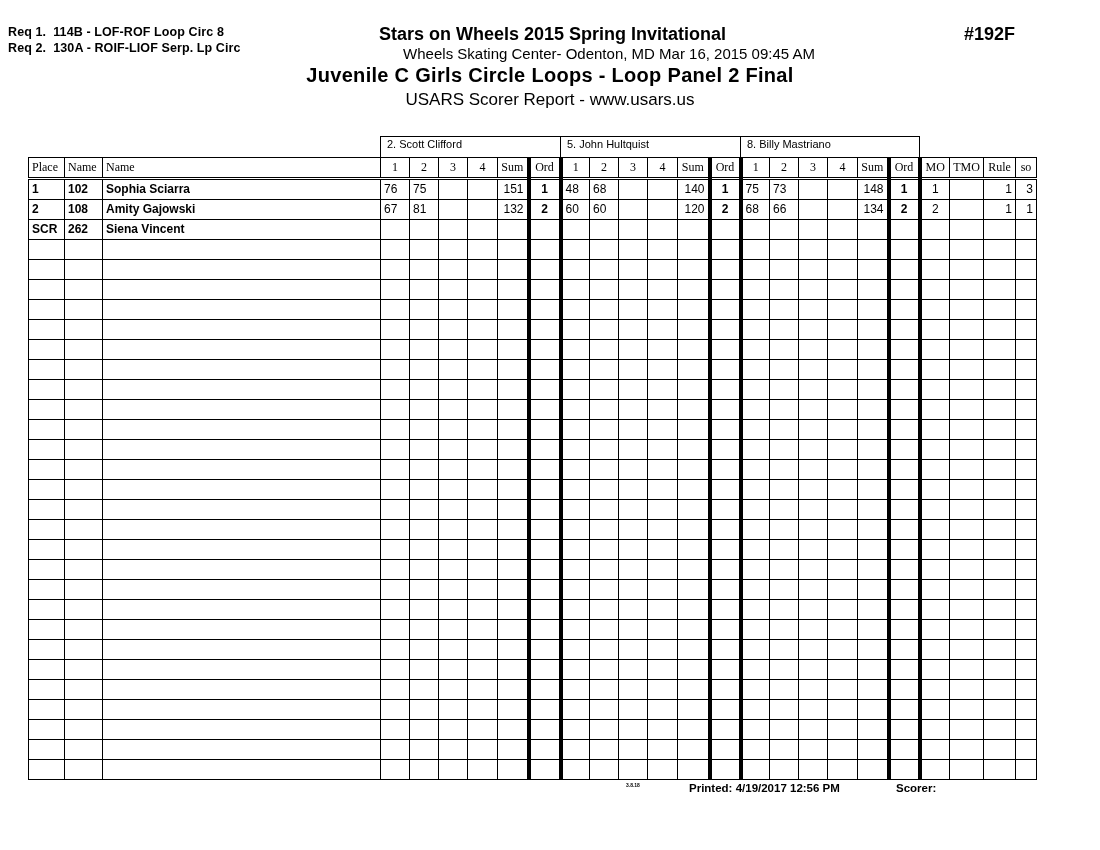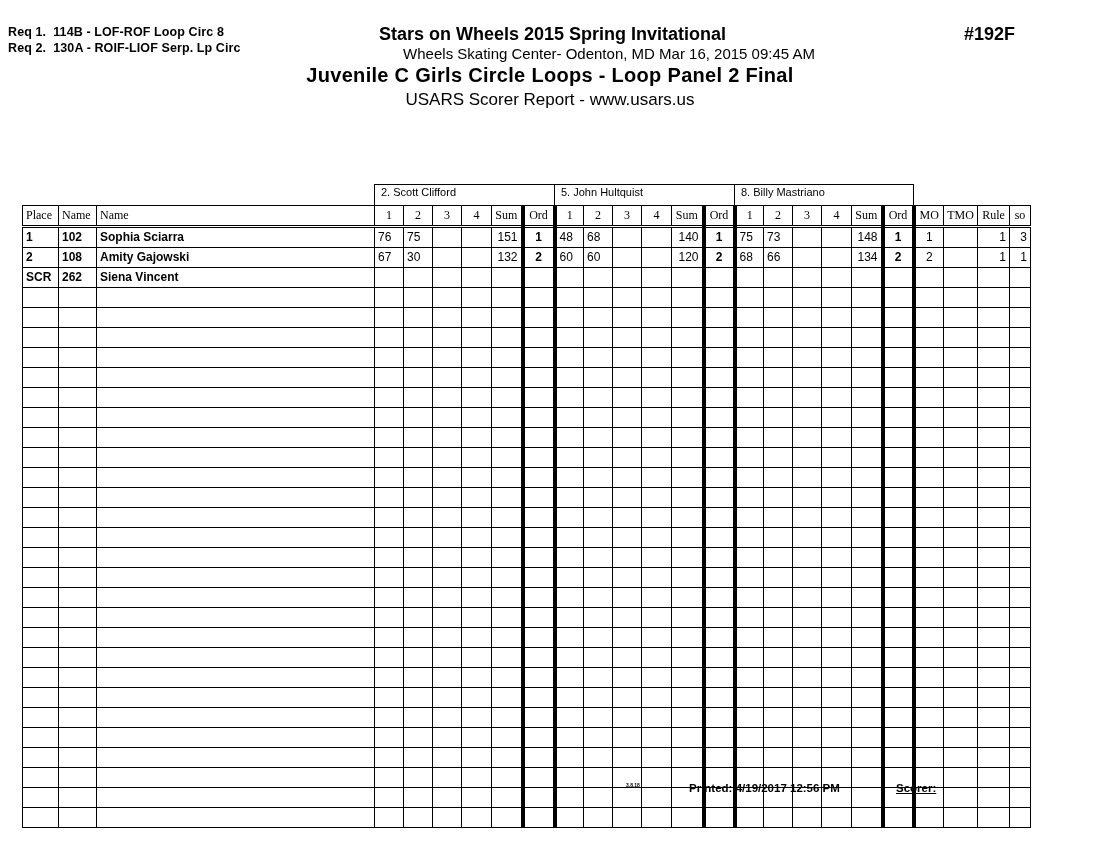--- a/index.html
+++ b/index.html
@@ -6,21 +6,21 @@
   body { width: 1100px; height: 850px; position: relative; overflow: hidden;
          font-family: "Liberation Sans", "DejaVu Sans", sans-serif; color: #000; }
   .abs { position: absolute; }
   .req { left: 8px; font-size: 12.5px; font-weight: bold; white-space: pre; letter-spacing: 0.1px; text-align: center; }
   .event-title { left: 290px; width: 525px; text-align: center; top: 24px; font-size: 18px; font-weight: bold; }
   .venue { left: 290px; width: 525px; text-align: right; top: 45px; font-size: 15px; }
   .event-name { left: 250px; width: 600px; text-align: center; top: 64px; font-size: 20px; font-weight: bold; letter-spacing: 0.3px; }
   .report { left: 290px; width: 520px; text-align: center; top: 90px; font-size: 17px; }
   .eventno { left: 964px; top: 24px; font-size: 18px; font-weight: bold; }
 
-  table.grid { position: absolute; left: 22px; top: 136px; border-collapse: collapse; table-layout: fixed; margin-top: 48px; }
+  table.grid { position: absolute; left: 28px; top: 136px; border-collapse: collapse; table-layout: fixed; }
   table.grid td { border: 1px solid #000; padding: 0 3px; height: 19px; font-size: 12px; line-height: 19px;
                   white-space: nowrap; overflow: hidden; }
   table.grid tr.judge-row td { height: 20px; }
   table.grid tr.judge-row td.blank { border: none; }
   table.grid tr.judge-row td.judge { font-size: 11px; vertical-align: top; line-height: 14px; padding-left: 6px; border-bottom: none; }
   table.grid tr.colhdr td { text-align: center; font-size: 12px; border-bottom: 3px double #000; font-family: Liberation Serif, serif; }
   table.grid tr.colhdr td.left { text-align: left; }
   table.grid td.num { text-align: center; }
   table.grid td.sum { text-align: right; padding-right: 3px; }
   table.grid td.ord { text-align: center; font-weight: bold; }
@@ -132,21 +132,21 @@
         <td class="num">1</td>
         <td class="num"></td>
         <td class="sum">1</td>
         <td class="sum">3</td>
       </tr>
       <tr>
         <td class="bold lft">2</td>
         <td class="bold lft">108</td>
         <td class="bold lft">Amity Gajowski</td>
         <td class="lft">67</td>
-        <td class="lft">30</td>
+        <td class="lft">81</td>
         <td class="lft"></td>
         <td class="lft"></td>
         <td class="sum">132</td>
         <td class="ord thickL thickR">2</td>
         <td class="lft">60</td>
         <td class="lft">60</td>
         <td class="lft"></td>
         <td class="lft"></td>
         <td class="sum">120</td>
         <td class="ord thickL thickR">2</td>
@@ -915,13 +915,13 @@
         <td class="num"></td>
         <td class="num"></td>
         <td class="sum"></td>
         <td class="sum"></td>
       </tr>
     </tbody>
 </table>
 
 <div class="abs version">3.8.18</div>
 <div class="abs footer" style="left:649px;">Printed:  4/19/2017 12:56 PM</div>
-<div class="abs footer" style="left:856px;text-decoration:underline;">Scorer:</div>
+<div class="abs footer" style="left:856px;">Scorer:</div>
 
 </body></html>

